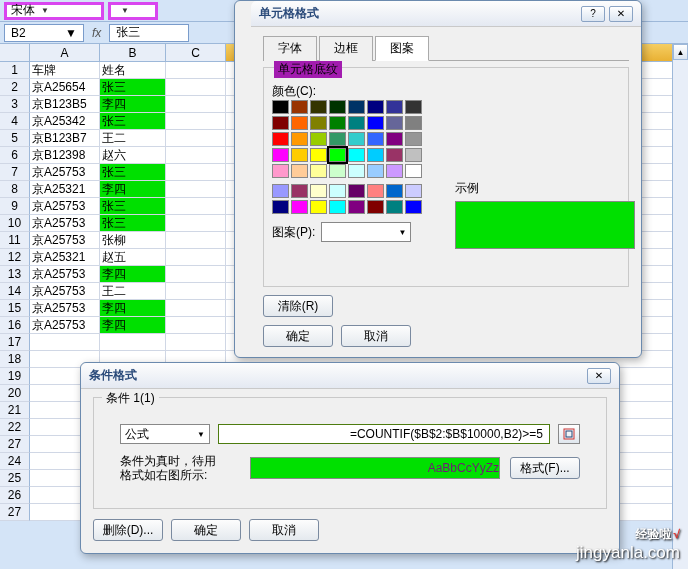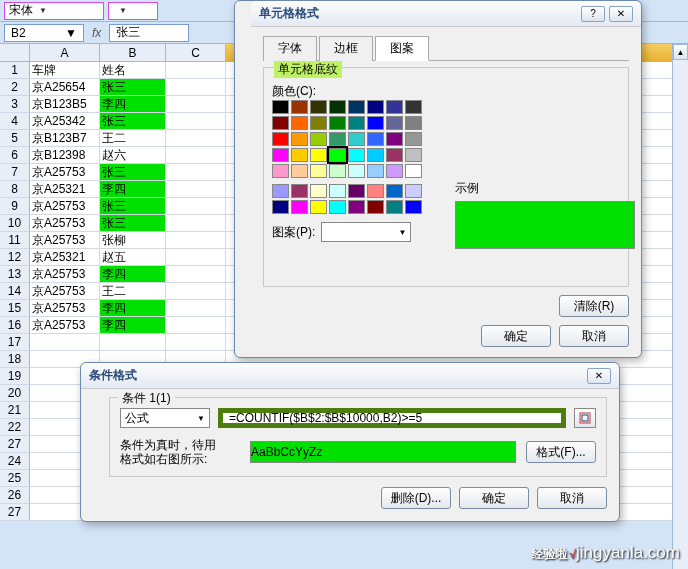--- a/index.html
+++ b/index.html
@@ -1,19 +1,19 @@
 <!DOCTYPE html>
 <html><head>
 <meta charset="utf-8">
 <style>
 * { box-sizing: border-box; font-family: "Microsoft YaHei", SimSun, sans-serif; font-size: 12px; }
 body { margin: 0; background: #d4e4f7; width: 688px; height: 569px; position: relative; overflow: hidden; }
 
 .topbar { display: flex; align-items: center; height: 22px; background: #d4e4f7; border-bottom: 1px solid #9db8d9; padding: 0 4px; }
-.dropdown { background: #fff; border: 1px solid #d946ef; height: 18px; padding: 0 4px; display: flex; align-items: center; margin-right: 4px; }
+.dropdown { background: #fff; border: 3px solid #d946ef; height: 18px; padding: 0 4px; display: flex; align-items: center; margin-right: 4px; }
 .dropdown .arrow { margin-left: 6px; font-size: 8px; color: #333; }
 .fxrow { display: flex; align-items: center; height: 22px; background: #d4e4f7; border-bottom: 1px solid #9db8d9; padding: 0 4px; }
 .namebox { background: #fff; border: 1px solid #7a9ccb; width: 80px; height: 18px; padding: 0 6px; display: flex; align-items: center; }
 .fx { margin: 0 8px; font-style: italic; color: #555; }
 .fxval { background: #fff; border: 1px solid #7a9ccb; height: 18px; flex: 0 0 80px; padding: 0 6px; display: flex; align-items: center; }
 
 .sheet { position: relative; background: #fff; }
 .corner { width: 30px; height: 18px; background: #e8eef8; border-right: 1px solid #9db8d9; border-bottom: 1px solid #9db8d9; }
 .col-head { background: #e8eef8; border-right: 1px solid #9db8d9; border-bottom: 1px solid #9db8d9; text-align: center; height: 18px; line-height: 18px; }
 .col-head.last { background: linear-gradient(#f5ce63, #e9b134); }
@@ -27,52 +27,52 @@
 .dialog .titlebar { height: 26px; background: linear-gradient(#fdfdfd, #e4e9f2); border-bottom: 1px solid #c9c9c9; display: flex; align-items: center; padding: 0 8px; border-radius: 6px 6px 0 0; }
 .dialog .titlebar .ttl { flex: 1; font-weight: bold; color: #2a4a7a; }
 .winbtn { width: 24px; height: 16px; border: 1px solid #8aa3c4; background: linear-gradient(#fff,#dbe5f1); border-radius: 2px; margin-left: 4px; display: flex; align-items: center; justify-content: center; font-size: 10px; }
 .dialog .body { padding: 8px 12px 10px; }
 
 .tabs { display: flex; border-bottom: 1px solid #aaa; margin-bottom: 6px; }
 .tab { padding: 3px 14px; border: 1px solid #aaa; border-bottom: none; background: #f0f0f0; margin-right: 2px; position: relative; top: 1px; }
 .tab.active { background: #fff; border-bottom: 1px solid #fff; }
 
 .group { border: 1px solid #c9c9c9; padding: 8px; margin-bottom: 6px; }
-.grouplabel { position: relative; top: -15px; left: 2px; background: #bef264; padding: 0 4px; display: inline-block; }
+.grouplabel { position: relative; top: -15px; left: 2px; background: #a21caf; padding: 0 4px; display: inline-block; }
 .group-inner { margin-top: -10px; }
 
 .nocolor { border: 1px solid #888; background: #fff; width: 160px; height: 20px; text-align: center; line-height: 18px; margin: 4px 0 6px; }
 .palette { display: grid; grid-template-columns: repeat(8, 17px); grid-auto-rows: 14px; gap: 2px; width: 160px; }
 .sw { border: 1px solid #888; }
 .sw.sel { outline: 2px solid #000; outline-offset: 0; }
 .palette-sep { height: 6px; }
 
 .example-area { position: absolute; right: 24px; top: 170px; width: 149px; }
 .example-label { margin-bottom: 4px; }
 .example-box { width: 180px; height: 48px; border: 1px solid #888; background: #00e000; }
 
 .patrow { display: flex; align-items: center; margin-top: 8px; }
 .patdrop { width: 90px; height: 20px; background: #fff; border: 1px solid #888; margin-left: 6px; display: flex; align-items: center; justify-content: flex-end; padding: 0 4px; }
 
-.btnrow { display: flex; justify-content: flex-end; gap: 8px; margin-top: 8px; }
+.btnrow { display: flex; justify-content: flex-start; gap: 8px; margin-top: 8px; }
 .btn { min-width: 70px; height: 22px; border: 1px solid #7a8aa0; background: linear-gradient(#fdfdfd,#e4e9ee); border-radius: 3px; display: flex; align-items: center; justify-content: center; padding: 0 8px; }
 
 .cf-body { padding: 8px 12px 12px; }
-.cf-group { border: 1px solid #c9c9c9; padding: 10px; position: relative; margin-left: 16px; }
+.cf-group { border: 1px solid #c9c9c9; padding: 26px; position: relative; }
 .cf-grouplabel { position: absolute; top: -8px; left: 8px; background: #f0f0f0; padding: 0 4px; }
 .cf-row1 { display: flex; align-items: center; gap: 8px; }
 .cf-select { width: 90px; height: 20px; background: #fff; border: 1px solid #888; display: flex; align-items: center; justify-content: space-between; padding: 0 4px; }
-.cf-formula { flex: 1; height: 20px; background: #fff; border: 5px solid #4d7c0f; padding: 0 6px; display: flex; align-items: center; font-family: Consolas, monospace; }
+.cf-formula { flex: 1; height: 20px; background: #fff; border: 1px solid #4d7c0f; padding: 0 6px; display: flex; align-items: center; font-family: Consolas, monospace; justify-content: flex-end; }
 .cf-pick { width: 22px; height: 20px; border: 1px solid #888; background: linear-gradient(#fff,#e0e7ee); display: flex; align-items: center; justify-content: center; }
 .cf-row2 { display: flex; align-items: center; gap: 10px; margin-top: 10px; }
 .cf-desc { width: 120px; line-height: 14px; }
-.cf-preview { flex: 1; height: 22px; background: #00e000; border: 1px solid #888; color: #000000; text-align: left; line-height: 20px; font-family: "Times New Roman", serif; }
+.cf-preview { flex: 1; height: 22px; background: #00e000; border: 1px solid #888; color: #701a75; text-align: right; line-height: 20px; font-family: "Times New Roman", serif; }
 .cf-fmt { min-width: 70px; }
 
-.watermark { position: absolute; right: 8px; bottom: 6px; color: #fff; text-shadow: 1px 1px 2px #000; font-weight: bold; font-size: 18px; display: flex; flex-direction: row; align-items: flex-end; pointer-events: none; }
+.watermark { position: absolute; right: 8px; bottom: 6px; color: #fff; text-shadow: 1px 1px 2px #000; font-weight: bold; font-size: 18px; display: flex; flex-direction: column; align-items: flex-end; pointer-events: none; }
 .watermark .wm2 { font-size: 17px; font-weight: normal; }
 .check { color: #e3342f; margin-left: 2px; }
 
 .scrollbar-v { position: absolute; right: 0; top: 44px; width: 16px; bottom: 0; background: #e8eef8; border-left: 1px solid #9db8d9; display: flex; flex-direction: column; }
 .sb-btn { height: 16px; background: linear-gradient(#fff,#dbe5f1); border: 1px solid #9db8d9; display: flex; align-items: center; justify-content: center; font-size: 8px; }
 .sb-track { flex: 1; background: #e8eef8; }
 </style>
 </head>
 <body>
 

